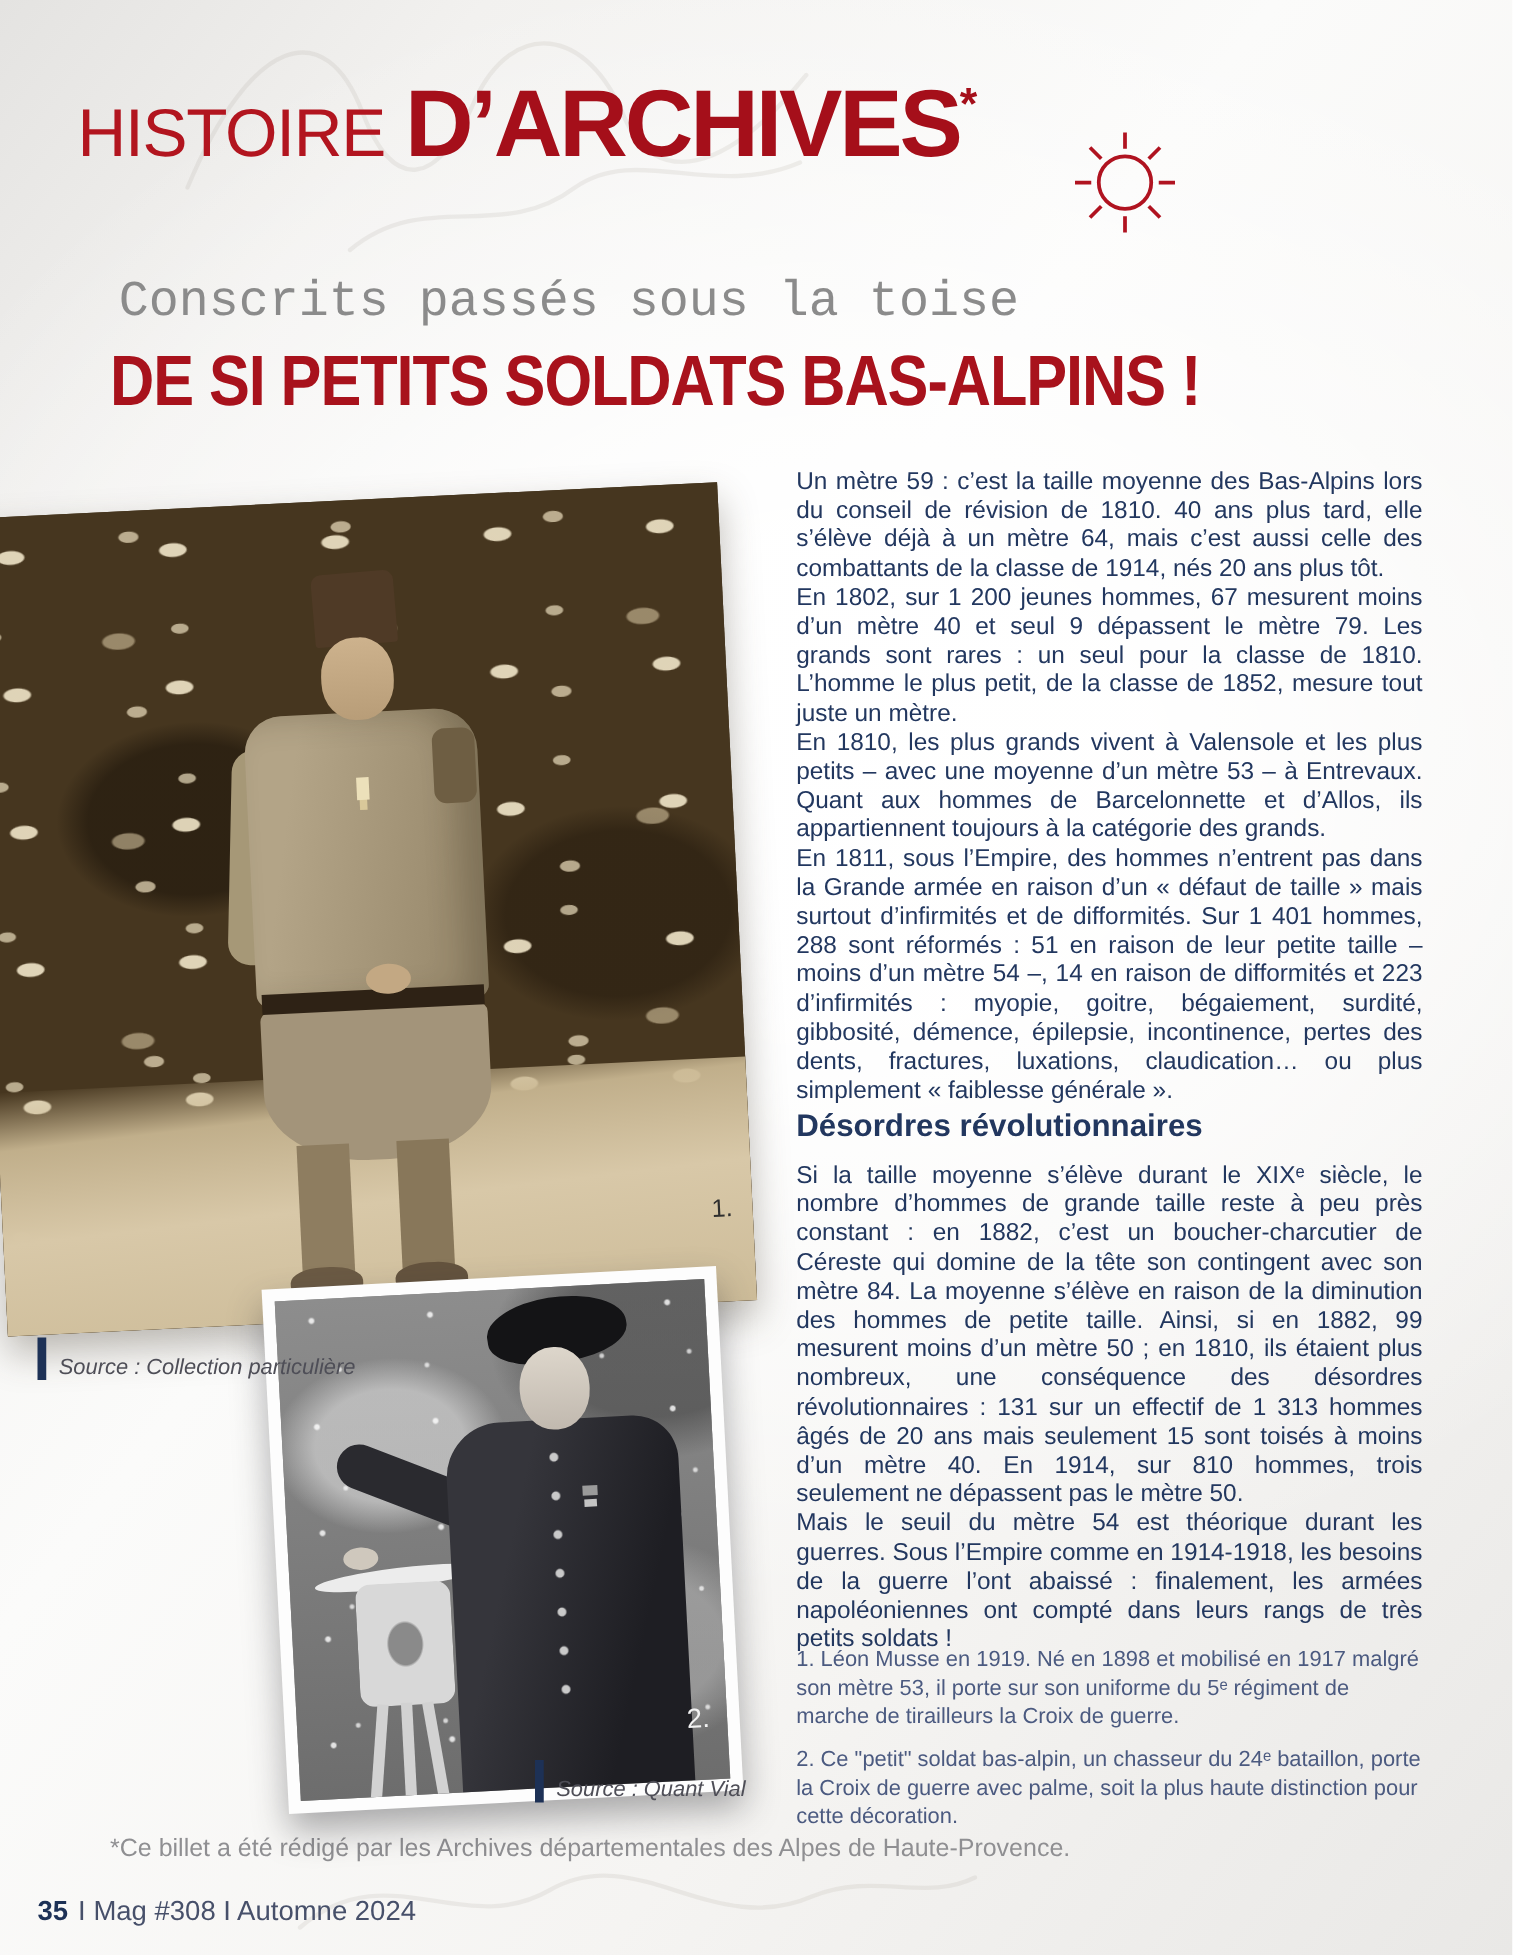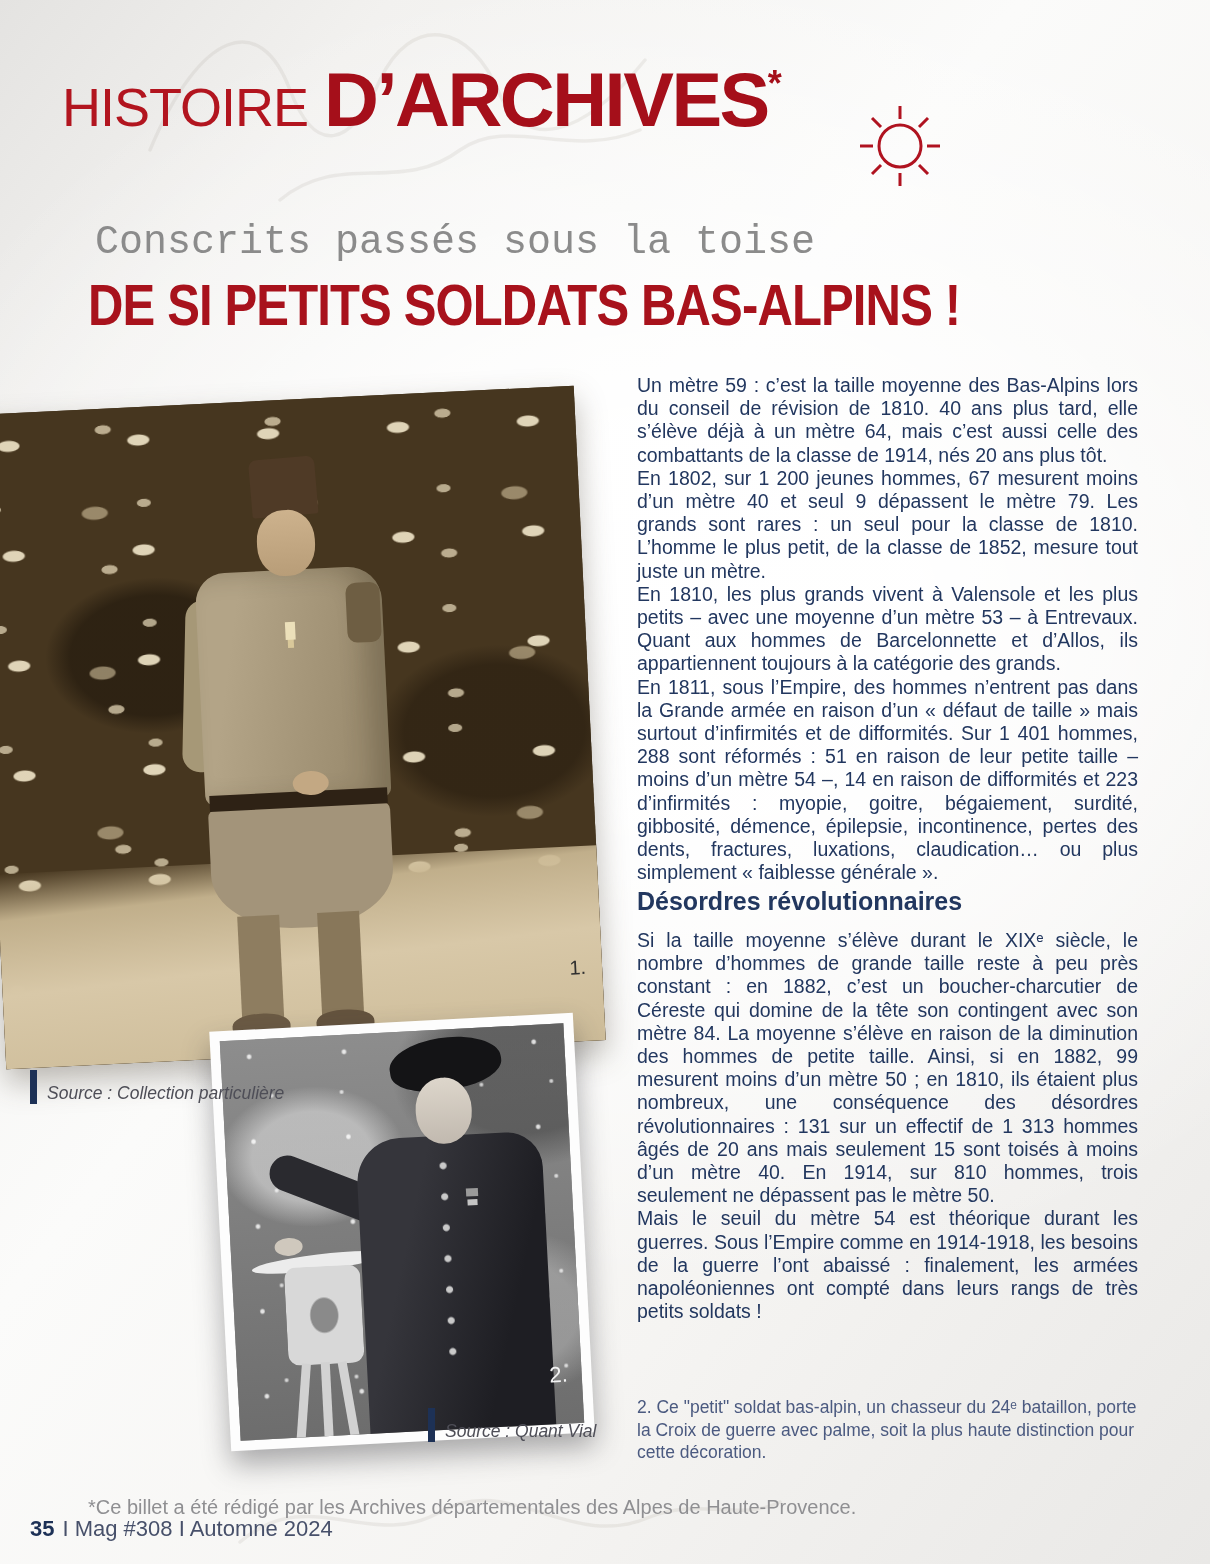--- a/index.html
+++ b/index.html
@@ -97,21 +97,21 @@
   
   .col{position:absolute;left:637px;width:501px;color:#22375f;}
   .body-par{font-size:19.5px;line-height:23.2px;text-align:justify;margin:0;}
   #block1{top:374px;}
   #heading{top:887px;font-size:25px;font-weight:700;margin:0;}
   #block2{top:929px;}
   .fn{font-size:17.5px;line-height:22.6px;color:#4b5a80;margin:0;}
   #fn1{top:1316px;}
   #fn2{top:1396px;}
 
-  .credit{position:absolute;left:88px;top:1468px;font-size:20px;color:#8f8f92;margin-top:28px;}
+  .credit{position:absolute;left:88px;top:1468px;font-size:20px;color:#8f8f92;}
   .footer{position:absolute;left:30px;top:1516px;font-size:22px;color:#47506a;}
   .pageno{font-weight:700;color:#1d3156;margin-right:8px;}
 </style>
 </head>
 <body>
 
 <div class="page">
 
   <svg class="hw" style="left:140px;top:0;" width="520" height="210" viewBox="0 0 520 210">
     <path d="M10,150 C60,30 120,10 150,90 C175,155 210,150 240,80 C270,15 330,20 360,95 C385,150 440,140 505,60"></path>
@@ -199,20 +199,21 @@
     <p class="body-par">En 1811, sous l’Empire, des hommes n’entrent pas dans la Grande armée en raison d’un «&nbsp;défaut de taille&nbsp;» mais surtout d’infirmités et de difformités. Sur 1&nbsp;401 hommes, 288 sont réformés&nbsp;: 51 en raison de leur petite taille – moins d’un mètre 54 –, 14 en raison de difformités et 223 d’infirmités&nbsp;: myopie, goitre, bégaiement, surdité, gibbosité, démence, épilepsie, incontinence, pertes des dents, fractures, luxations, claudication… ou plus simplement «&nbsp;faiblesse générale&nbsp;».</p>
   </div>
 
   <h2 class="col" id="heading">Désordres révolutionnaires</h2>
 
   <div class="col" id="block2">
     <p class="body-par">Si la taille moyenne s’élève durant le XIXᵉ siècle, le nombre d’hommes de grande taille reste à peu près constant&nbsp;: en 1882, c’est un boucher-charcutier de Céreste qui domine de la tête son contingent avec son mètre 84. La moyenne s’élève en raison de la diminution des hommes de petite taille. Ainsi, si en 1882, 99 mesurent moins d’un mètre 50&nbsp;; en 1810, ils étaient plus nombreux, une conséquence des désordres révolutionnaires&nbsp;: 131 sur un effectif de 1&nbsp;313 hommes âgés de 20 ans mais seulement 15 sont toisés à moins d’un mètre 40. En 1914, sur 810 hommes, trois seulement ne dépassent pas le mètre 50.</p>
     <p class="body-par">Mais le seuil du mètre 54 est théorique durant les guerres. Sous l’Empire comme en 1914-1918, les besoins de la guerre l’ont abaissé&nbsp;: finalement, les armées napoléoniennes ont compté dans leurs rangs de très petits soldats&nbsp;!</p>
   </div>
 
+  <p class="col fn" id="fn1">1. Léon Musse en 1919. Né en 1898 et mobilisé en 1917 malgré son mètre 53, il porte sur son uniforme du 5ᵉ régiment de marche de tirailleurs la Croix de guerre.</p>
   <p class="col fn" id="fn2">2. Ce "petit" soldat bas-alpin, un chasseur du 24ᵉ bataillon, porte la Croix de guerre avec palme, soit la plus haute distinction pour cette décoration.</p>
 
   <div class="credit">*Ce billet a été rédigé par les Archives départementales des Alpes de Haute-Provence.</div>
   <div class="footer">
     <span class="pageno">35</span><span>I Mag #308 I Automne 2024</span>
   </div>
 
 </div>
 
 </body></html>

